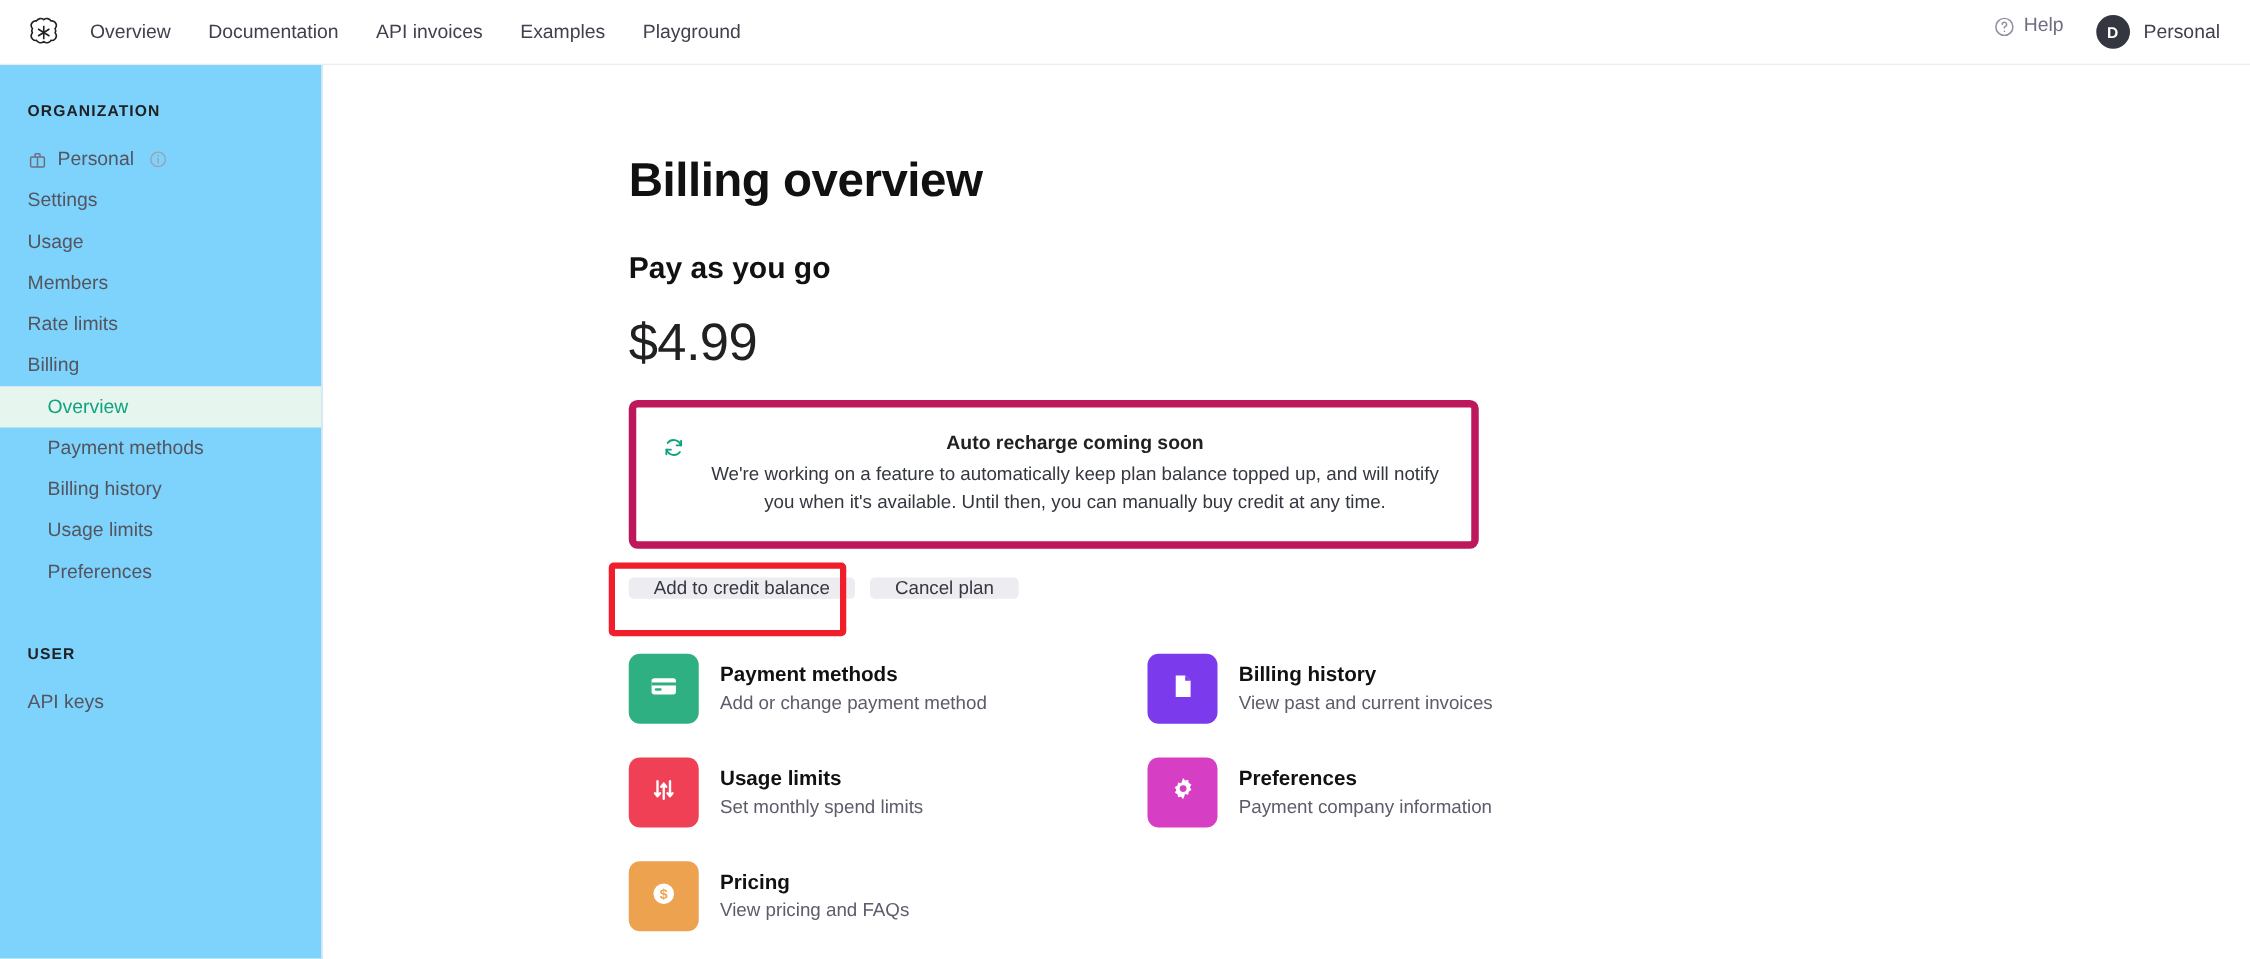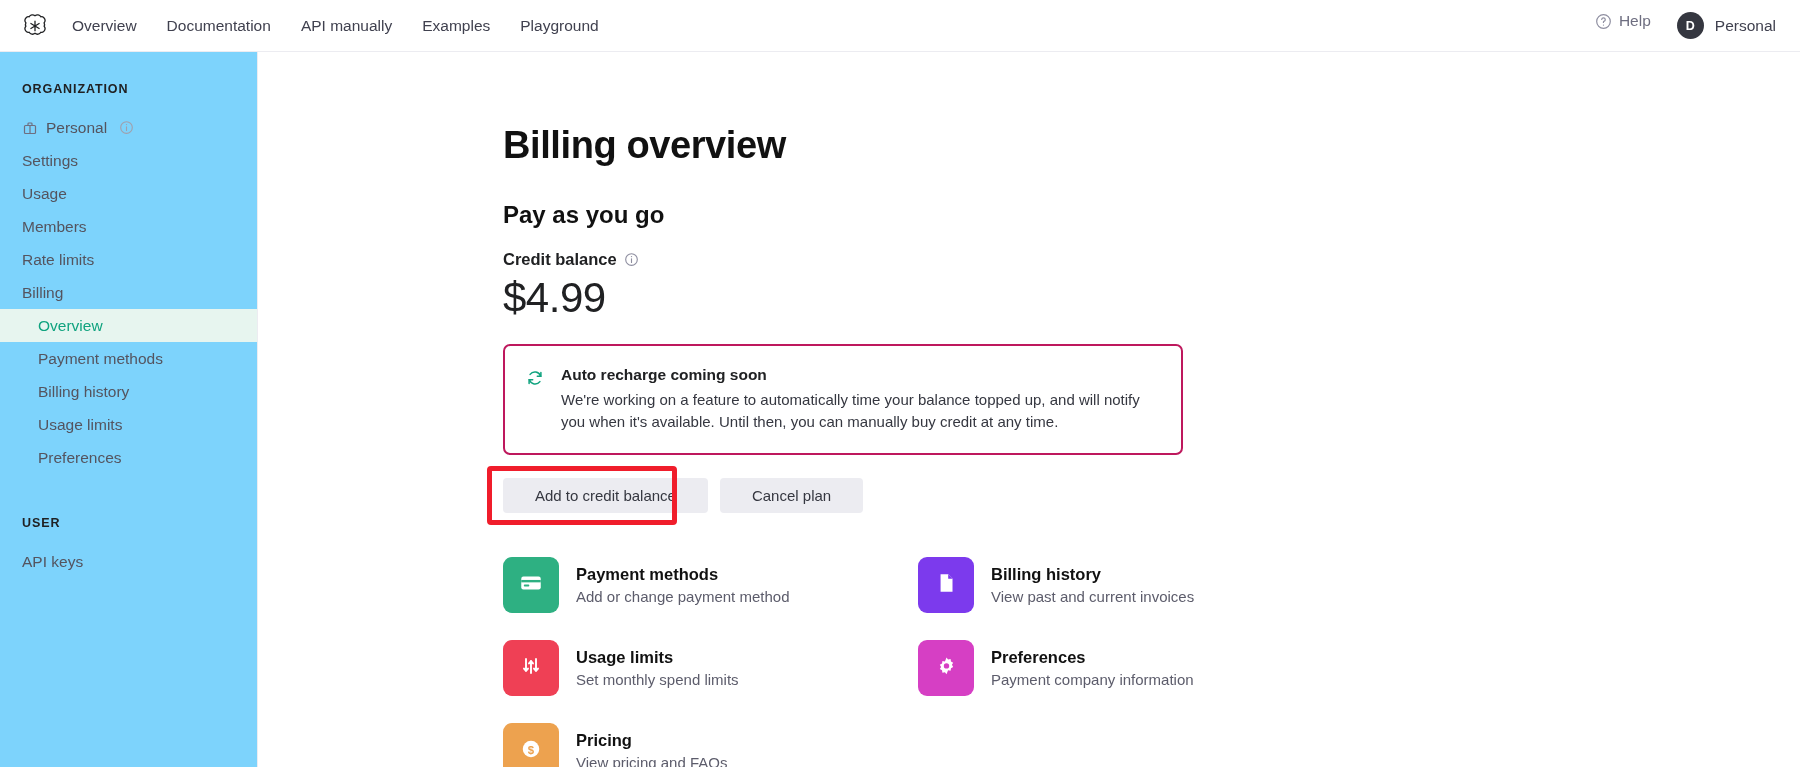--- a/index.html
+++ b/index.html
@@ -125,40 +125,41 @@
     font-size: 42px;
     font-weight: 400;
     color: #202123;
     letter-spacing: -.5px;
     margin-bottom: 22px;
   }
 
   
   .notice {
     width: 680px;
-    border: 2px solid #be185d;
+    border: 6px solid #be185d;
     border-radius: 7px;
     padding: 20px 22px 20px 20px;
     display: flex;
     gap: 16px;
     margin-bottom: 23px;
+    text-align: center;
   }
   .notice-icon { width: 20px; height: 20px; flex: 0 0 auto; margin-top: 2px; display:block; }
   .notice-title {
     font-size: 15.5px; font-weight: 700; color: #202123; margin-bottom: 5px;
   }
   .notice-body {
     font-size: 15px; color: #353740; line-height: 1.48; max-width: 610px;
   }
 
   
   .btn-row { display: flex; align-items: center; gap: 12px; position: relative; }
   .btn {
-    height: 35px;
-    padding: 0 32px;
+    height: 17px;
+    padding: 0 20px;
     border: none;
     border-radius: 4px;
     background: #ececf1;
     color: #353740;
     font-size: 15px;
     font-family: "Liberation Sans", sans-serif;
     cursor: pointer;
     display: flex; align-items: center;
     white-space: nowrap;
   }
@@ -196,21 +197,21 @@
 <div class="topbar">
   <div class="logo">
     <svg width="28" height="28" viewBox="0 0 24 24" fill="none" stroke="#202123" stroke-width="1.1">
       <path d="M12 3.2c1.6-1.3 4-.9 5 .9.9-.2 1.9.1 2.6.8 1.2 1.2 1.2 3.1.2 4.4.5.9.5 2 0 2.9 1 1.3 1 3.2-.2 4.4-.7.7-1.7 1-2.6.8-1 1.8-3.4 2.2-5 .9-1.6 1.3-4 .9-5-.9-.9.2-1.9-.1-2.6-.8-1.2-1.2-1.2-3.1-.2-4.4-.5-.9-.5-2 0-2.9-1-1.3-1-3.2.2-4.4.7-.7 1.7-1 2.6-.8 1-1.8 3.4-2.2 5-.9z"></path>
       <path d="M12 7.4v9.2M8.1 9.6l7.8 4.8M15.9 9.6l-7.8 4.8"></path>
     </svg>
   </div>
   <div class="topnav">
     <div class="topnav-item">Overview</div>
     <div class="topnav-item">Documentation</div>
-    <div class="topnav-item">API manually</div>
+    <div class="topnav-item">API invoices</div>
     <div class="topnav-item">Examples</div>
     <div class="topnav-item">Playground</div>
   </div>
   <div class="topbar-right">
     <div class="help">
       <span>
         <svg class="help-icon" viewBox="0 0 20 20" fill="none" stroke="#8e8ea0" stroke-width="1.4">
           <circle cx="10" cy="10" r="8"></circle>
           <path d="M7.9 7.6a2.1 2.1 0 1 1 2.6 2.2c-.4.15-.6.5-.6.95v.4" stroke-linecap="round"></path>
           <circle cx="10" cy="14.2" r=".75" fill="#8e8ea0" stroke="none"></circle>
@@ -282,43 +283,33 @@
     <div class="side-section-title user">USER</div>
     <div class="side-item">
         <span>API keys</span>
       </div>
   </div>
 
   <div class="main">
     <div class="page-title">Billing overview</div>
     <div class="section-title">Pay as you go</div>
 
-    <div class="balance-label">
-      <span>Credit balance</span>
-      <span>
-        <svg class="info-icon" viewBox="0 0 16 16" fill="none" stroke="#8e8ea0" stroke-width="1.2">
-          <circle cx="8" cy="8" r="6.2"></circle>
-          <path d="M8 7.2v4" stroke-linecap="round"></path>
-          <circle cx="8" cy="4.9" r=".75" fill="#8e8ea0" stroke="none"></circle>
-        </svg>
-      </span>
-    </div>
     <div class="balance-amount">$4.99</div>
 
     <div class="notice">
       <span>
         <svg class="notice-icon" viewBox="0 0 20 20" fill="none" stroke="#10a37f" stroke-width="1.5" stroke-linecap="round">
           <path d="M15.6 8.2A6 6 0 0 0 5.1 6.4"></path>
           <path d="M4.4 11.8a6 6 0 0 0 10.5 1.8"></path>
           <path d="M15.9 4.6v3.7h-3.6M4.1 15.4v-3.7h3.6"></path>
         </svg>
       </span>
       <div>
         <div class="notice-title">Auto recharge coming soon</div>
-        <div class="notice-body">We're working on a feature to automatically time your balance topped up, and will notify you when it's available. Until then, you can manually buy credit at any time.</div>
+        <div class="notice-body">We're working on a feature to automatically keep plan balance topped up, and will notify you when it's available. Until then, you can manually buy credit at any time.</div>
       </div>
     </div>
 
     <div class="btn-row">
       <button class="btn">Add to credit balance</button>
       <button class="btn">Cancel plan</button>
       <div class="highlight-box"></div>
     </div>
 
     <div class="tiles">

